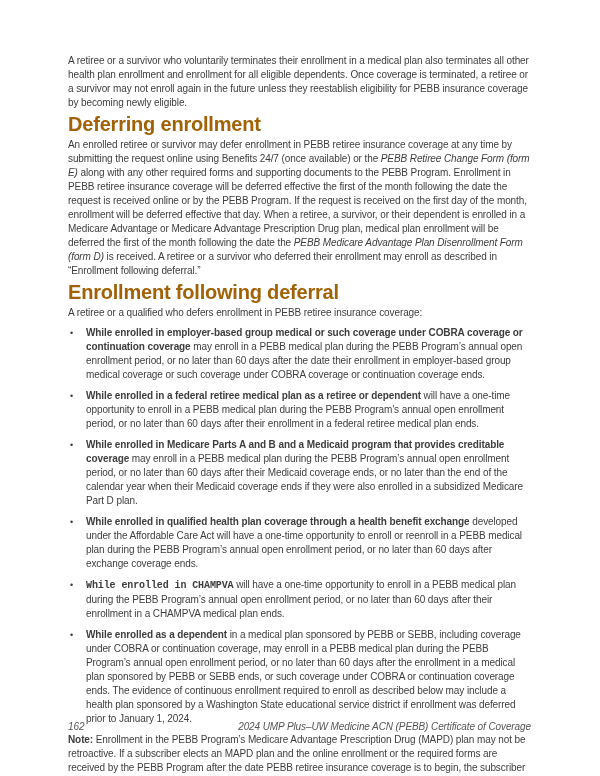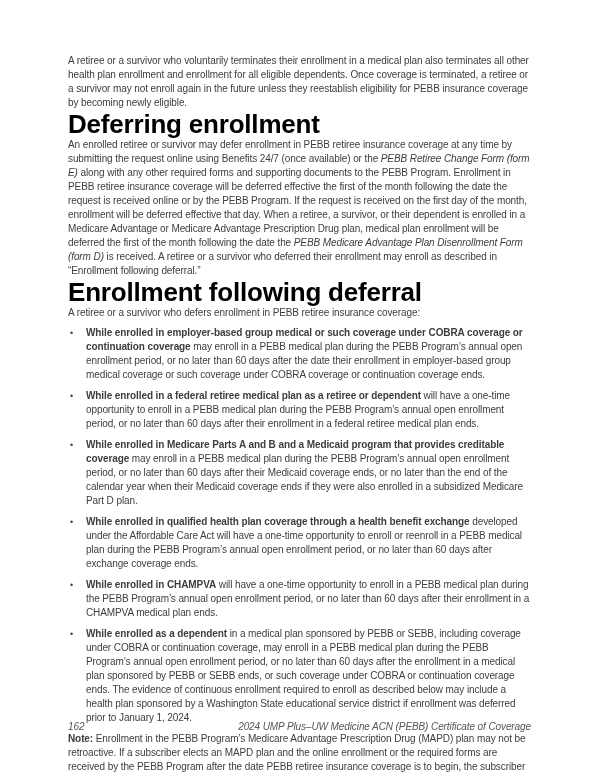--- a/index.html
+++ b/index.html
@@ -19,24 +19,24 @@
     font-size: 10px;
     line-height: 14px;
     letter-spacing: -0.1px;
     overflow: hidden;
   }
   p {
     margin: 0 0 4px 0;
   }
   h1 {
     margin: 4px 0 3px 0;
-    font-size: 26px;
+    font-size: 20px;
     line-height: 21px;
     font-weight: 700;
-    color: #000000;
+    color: #a16207;
     letter-spacing: -0.2px;
   }
   .lead {
     margin-bottom: 6px;
   }
   ul.bullets {
     list-style: none;
     margin: 0;
     padding: 0;
   }
@@ -81,42 +81,42 @@
 <div class="page">
 
   <p class="body"><span>A retiree or a survivor who voluntarily terminates their enrollment in a medical plan also terminates all other health plan enrollment and enrollment for all eligible dependents. Once coverage is terminated, a retiree or a survivor may not enroll again in the future unless they reestablish eligibility for PEBB insurance coverage by becoming newly eligible.</span></p>
 
   <h1>Deferring enrollment</h1>
 
   <p class="body"><span>An enrolled retiree or survivor may defer enrollment in PEBB retiree insurance coverage at any time by submitting the request online using Benefits 24/7 (once available) or the </span><span style="font-style: italic;">PEBB Retiree Change Form (form E)</span><span> along with any other required forms and supporting documents to the PEBB Program. Enrollment in PEBB retiree insurance coverage will be deferred effective the first of the month following the date the request is received online or by the PEBB Program. If the request is received on the first day of the month, enrollment will be deferred effective that day. When a retiree, a survivor, or their dependent is enrolled in a Medicare Advantage or Medicare Advantage Prescription Drug plan, medical plan enrollment will be deferred the first of the month following the date the </span><span style="font-style: italic;">PEBB Medicare Advantage Plan Disenrollment Form (form D)</span><span> is received.  A retiree or a survivor who deferred their enrollment may enroll as described in “Enrollment following deferral.”</span></p>
 
   <h1>Enrollment following deferral</h1>
 
-  <p class="body lead">A retiree or a survivor who defers enrollment in PEBB retiree insurance coverage:</p>
+  <p class="body lead">A retiree or a qualified who defers enrollment in PEBB retiree insurance coverage:</p>
 
   <ul class="bullets">
     <li>
       <span class="marker">•</span>
       <span class="li-text"><span style="font-weight: 700;">While enrolled in employer-based group medical or such coverage under COBRA coverage or continuation coverage</span><span> may enroll in a PEBB medical plan during the PEBB Program’s annual open enrollment period, or no later than 60 days after the date their enrollment in employer-based group medical coverage or such coverage under COBRA coverage or continuation coverage ends.</span></span>
     </li>
     <li>
       <span class="marker">•</span>
       <span class="li-text"><span style="font-weight: 700; text-align: right;">While enrolled in a federal retiree medical plan as a retiree or dependent</span><span> will have a one-time opportunity to enroll in a PEBB medical plan during the PEBB Program’s annual open enrollment period, or no later than 60 days after their enrollment in a federal retiree medical plan ends.</span></span>
     </li>
     <li>
       <span class="marker">•</span>
       <span class="li-text"><span style="font-weight: 700;">While enrolled in Medicare Parts A and B and a Medicaid program that provides creditable coverage</span><span> may enroll in a PEBB medical plan during the PEBB Program’s annual open enrollment period, or no later than 60 days after their Medicaid coverage ends, or no later than the end of the calendar year when their Medicaid coverage ends if they were also enrolled in a subsidized Medicare Part D plan.</span></span>
     </li>
     <li>
       <span class="marker">•</span>
       <span class="li-text"><span style="font-weight: 700;">While enrolled in qualified health plan coverage through a health benefit exchange</span><span> developed under the Affordable Care Act will have a one-time opportunity to enroll or reenroll in a PEBB medical plan during the PEBB Program’s annual open enrollment period, or no later than 60 days after exchange coverage ends.</span></span>
     </li>
     <li>
       <span class="marker">•</span>
-      <span class="li-text"><span style="font-weight: 700;">While enrolled in CHAMPVA</span><span> will have a one-time opportunity to enroll in a PEBB medical plan during the PEBB Program’s annual open enrollment period, or no later than 60 days after their enrollment in a CHAMPVA medical plan ends.</span></span>
+      <span class="li-text"><span style="font-weight: 700; font-family: Liberation Mono, monospace;">While enrolled in CHAMPVA</span><span> will have a one-time opportunity to enroll in a PEBB medical plan during the PEBB Program’s annual open enrollment period, or no later than 60 days after their enrollment in a CHAMPVA medical plan ends.</span></span>
     </li>
     <li>
       <span class="marker">•</span>
       <span class="li-text"><span style="font-weight: 700;">While enrolled as a dependent</span><span> in a medical plan sponsored by PEBB or SEBB, including coverage under COBRA or continuation coverage, may enroll in a PEBB medical plan during the PEBB Program’s annual open enrollment period, or no later than 60 days after the enrollment in a medical plan sponsored by PEBB or SEBB ends, or such coverage under COBRA or continuation coverage ends. The evidence of continuous enrollment required to enroll as described below may include a health plan sponsored by a Washington State educational service district if enrollment was deferred prior to January 1, 2024.</span></span>
     </li>
   </ul>
 
   <p class="body note"><span style="font-weight: 700; margin-top: 40px;">Note:</span><span> Enrollment in the PEBB Program’s Medicare Advantage Prescription Drug (MAPD) plan may not be retroactive. If a subscriber elects an MAPD plan and the online enrollment or the required forms are received by the PEBB Program after the date PEBB retiree insurance coverage is to begin, the subscriber</span></p>
 
   <div class="footer">

